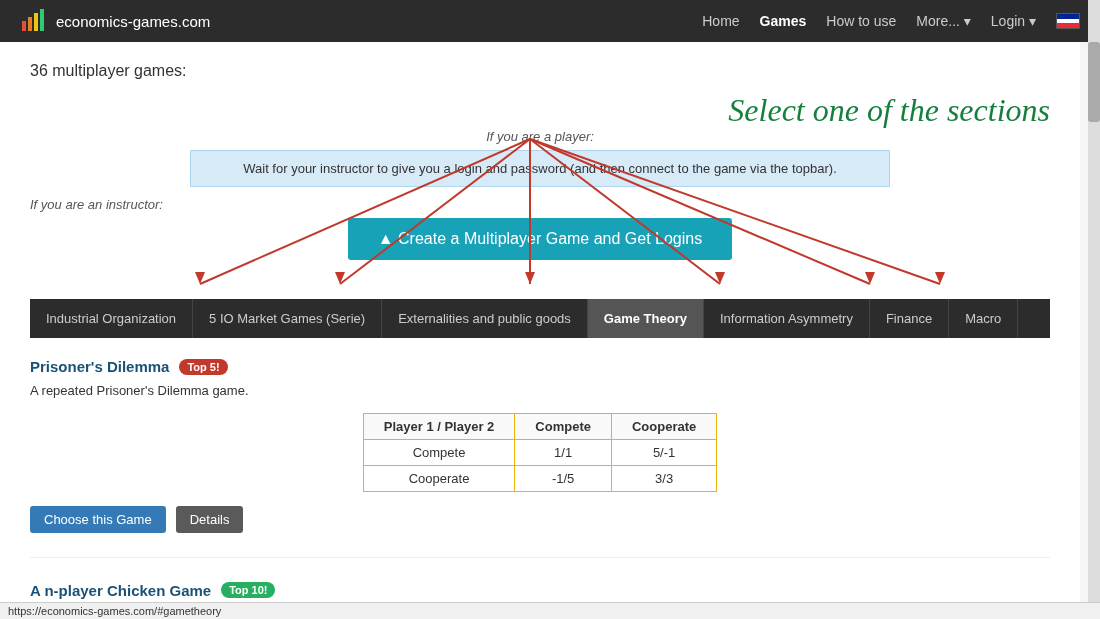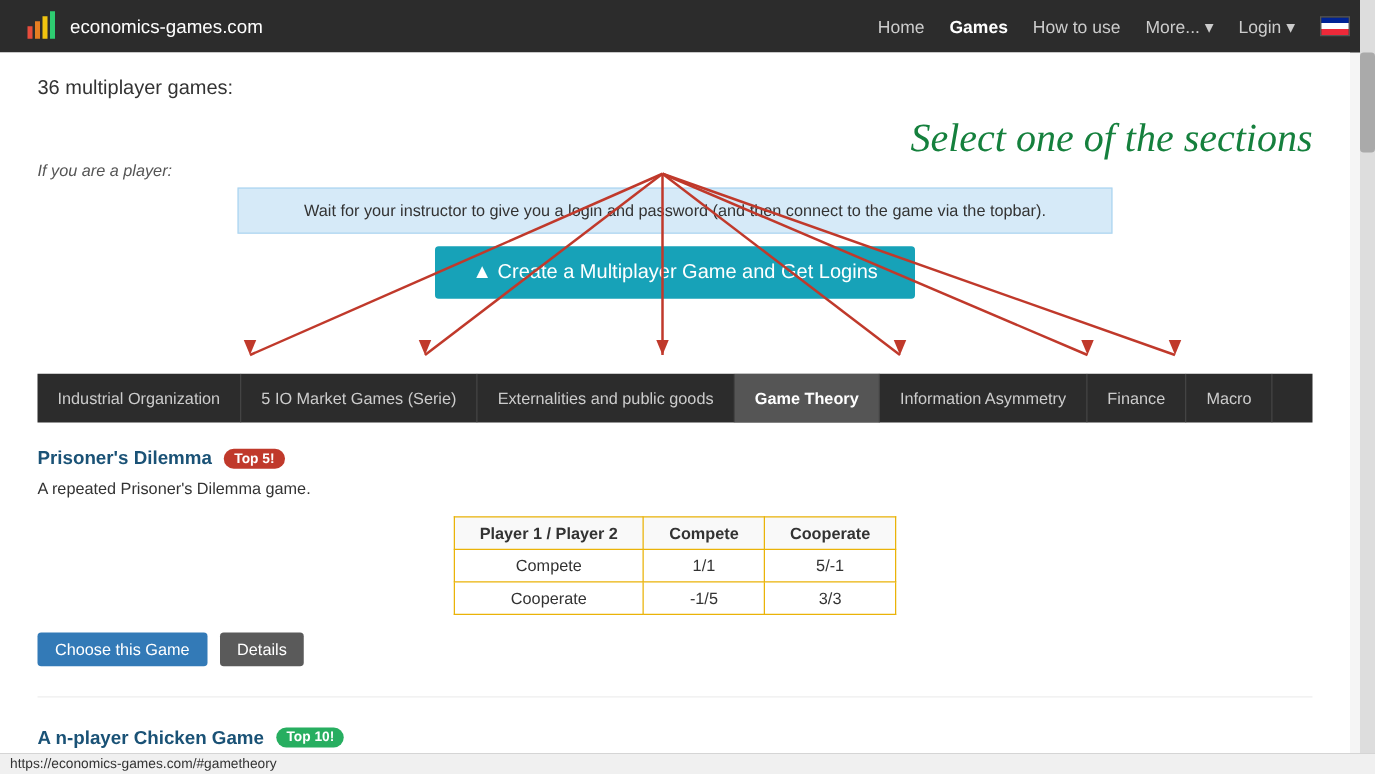--- a/index.html
+++ b/index.html
@@ -96,20 +96,21 @@
       margin-bottom: 0;
       font-family: Georgia, serif;
       font-style: italic;
     }
 
     .if-player-label {
       color: #555;
       font-style: italic;
       font-size: 13px;
       margin-bottom: 6px;
+      text-align: center;
     }
     .if-instructor-label {
       color: #555;
       font-style: italic;
       font-size: 13px;
       margin-bottom: 6px;
     }
 
     .player-box {
       background: #d6eaf8;
@@ -305,20 +306,21 @@
       </svg>
 
       <div style="margin-bottom:8px;">
         <div class="if-player-label">If you are a player:</div>
         <div class="player-box">
           <span>Wait for your instructor to give you a login and password (and then connect to the game via the topbar).</span>
         </div>
       </div>
 
       <div style="margin-top:10px;">
+        <div class="if-instructor-label">If you are an instructor:</div>
         <button class="create-game-btn">Create a Multiplayer Game and Get Logins</button>
       </div>
     </div>
   </div>
 
   <div class="tabs-bar">
     <div class="tab-item">Industrial Organization</div>
     <div class="tab-item">5 IO Market Games (Serie)</div>
     <div class="tab-item">Externalities and public goods</div>
     <div class="tab-item active">Game Theory</div>

